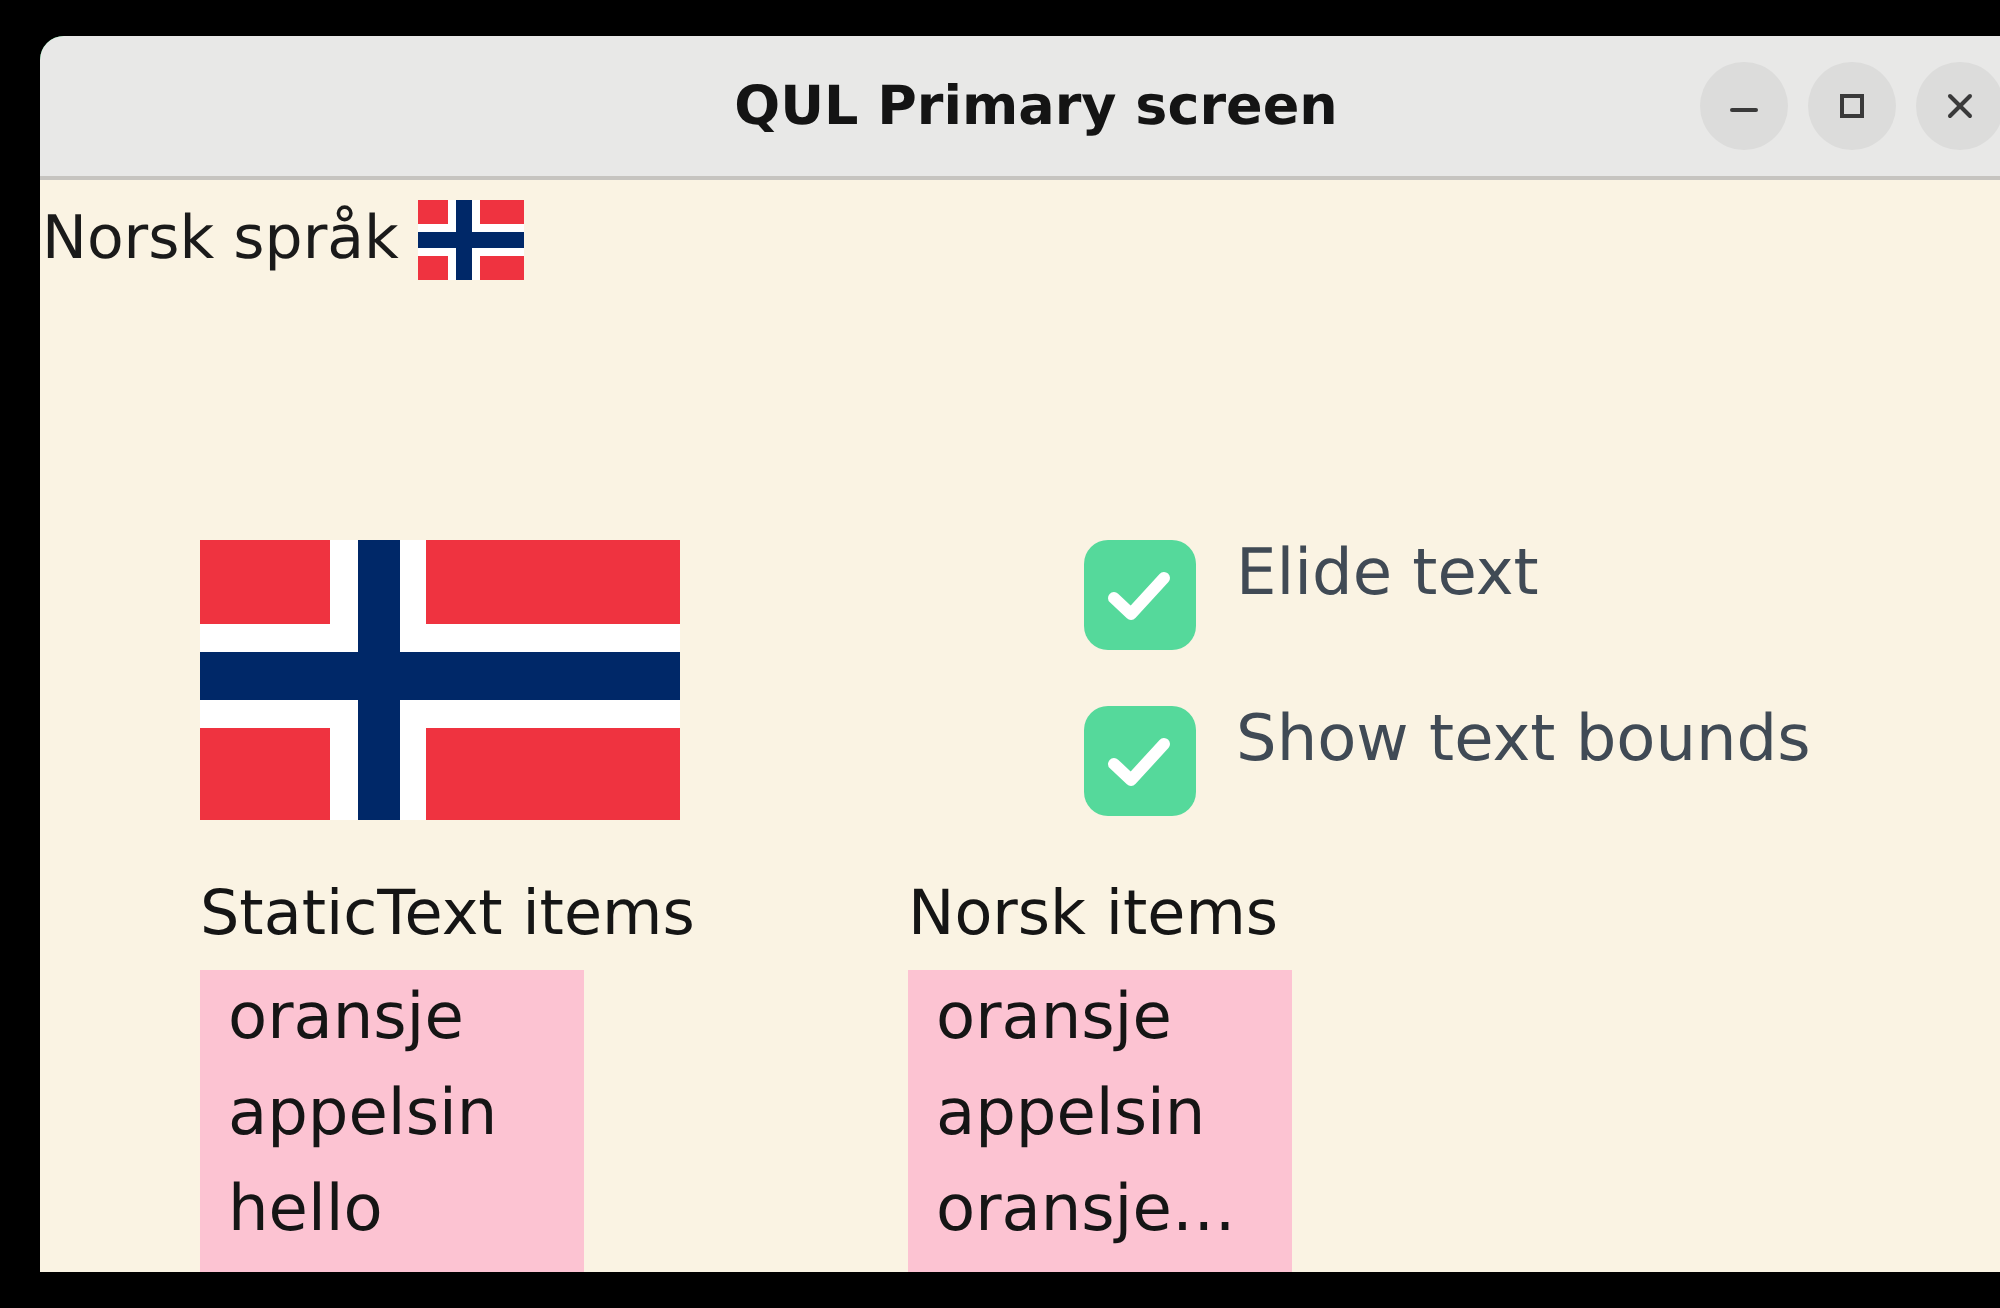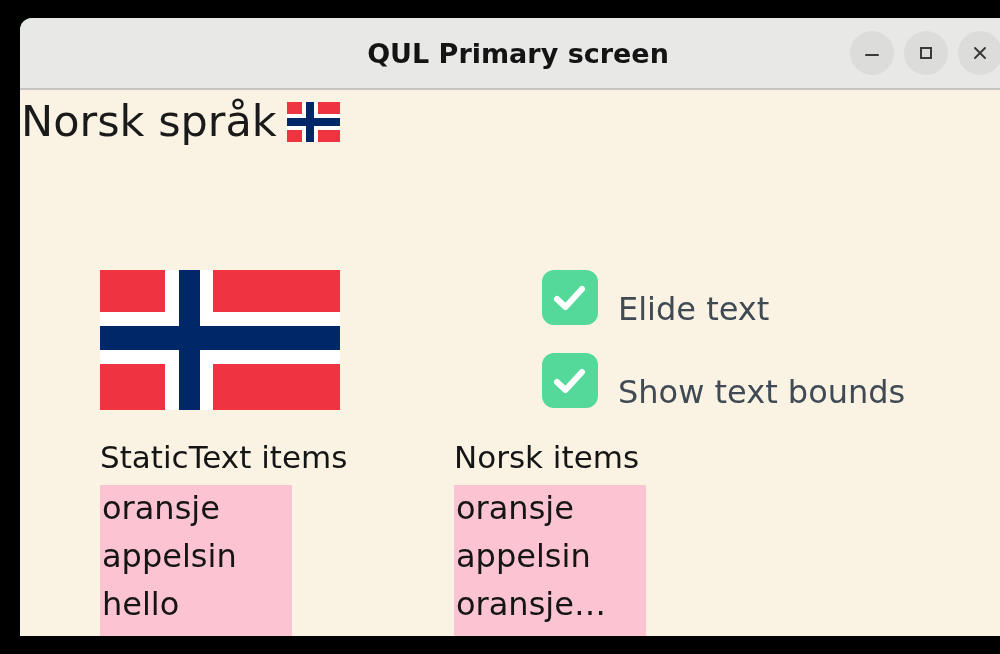--- a/index.html
+++ b/index.html
@@ -77,21 +77,21 @@
   #lang-row {
     position: absolute;
     left: 1px;
     top: 10px;
     display: flex;
     align-items: center;
     gap: 10px;
   }
   #lang-label {
     font-family: "DejaVu Sans", sans-serif;
-    font-size: 43px;
+    font-size: 30px;
     color: #1a1a1a;
     line-height: 1;
   }
 
   
   .flag {
     position: relative;
     background: #ef3340;
     box-sizing: border-box;
     flex: none;
@@ -125,21 +125,21 @@
   #flag-large .h-navy  { left: 0;    top: 56px; width: 100%;  height: 24px; }
 
   
   #checkbox-group {
     position: absolute;
     left: 522px;
     top: 180px;
   }
   .checkbox-row {
     display: flex;
-    align-items: flex-end;
+    align-items: flex-start;
     gap: 20px;
     margin-bottom: 28px;
     cursor: pointer;
   }
   .checkbox-box {
     width: 56px;
     height: 55px;
     border-radius: 12px;
     background: #55d99b;
     display: flex;
@@ -179,21 +179,21 @@
   #column-statictext .bounds-box { width: 192px; height: 191px; }
   #column-text .bounds-box       { width: 192px; height: 191px; }
 
   .text-item {
     font-family: "DejaVu Sans", sans-serif;
     font-size: 32px;
     color: #151515;
     line-height: 47.75px;
     height: 47.75px;
     white-space: nowrap;
-    padding-left: 2px;
+    padding-left: 14px;
     box-sizing: border-box;
   }
   
   #column-statictext .bounds-box { overflow: visible; }
   #column-text .bounds-box { overflow: hidden; }
 </style>
 </head>
 <body>
 
 <div id="window">

